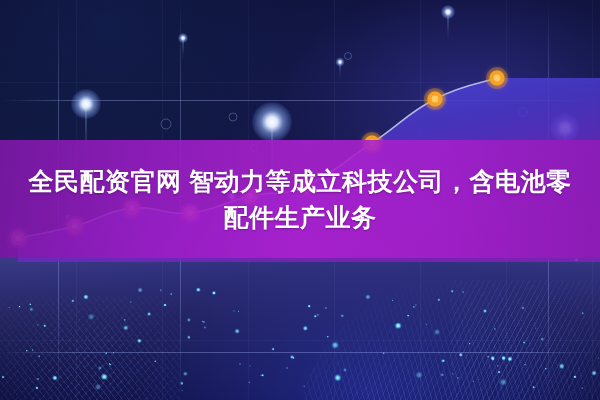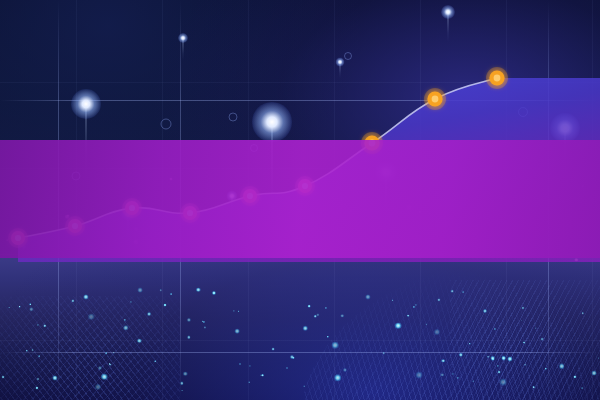--- a/index.html
+++ b/index.html
@@ -383,15 +383,17 @@
         <circle cx="435" cy="99" r="7.6" fill="#f7a221" filter="url(#dotGlowHi)"></circle>
         <circle cx="435" cy="99" r="3.4" fill="#ffd37a" fill-opacity="0.85"></circle>
         <circle cx="497" cy="78" r="11" fill="#f7a221" fill-opacity="0.28"></circle>
         <circle cx="497" cy="78" r="7.6" fill="#f7a221" filter="url(#dotGlowHi)"></circle>
         <circle cx="497" cy="78" r="3.4" fill="#ffd37a" fill-opacity="0.85"></circle>
       </g>
   </svg>
 
   <div id="band"></div>
   <div id="band-inner">
+    <div class="title-line">全民配资官网 智动力等成立科技公司，含电池零</div>
+    <div class="title-line">配件生产业务</div>
   </div>
 
 </div>
 
 </body></html>

